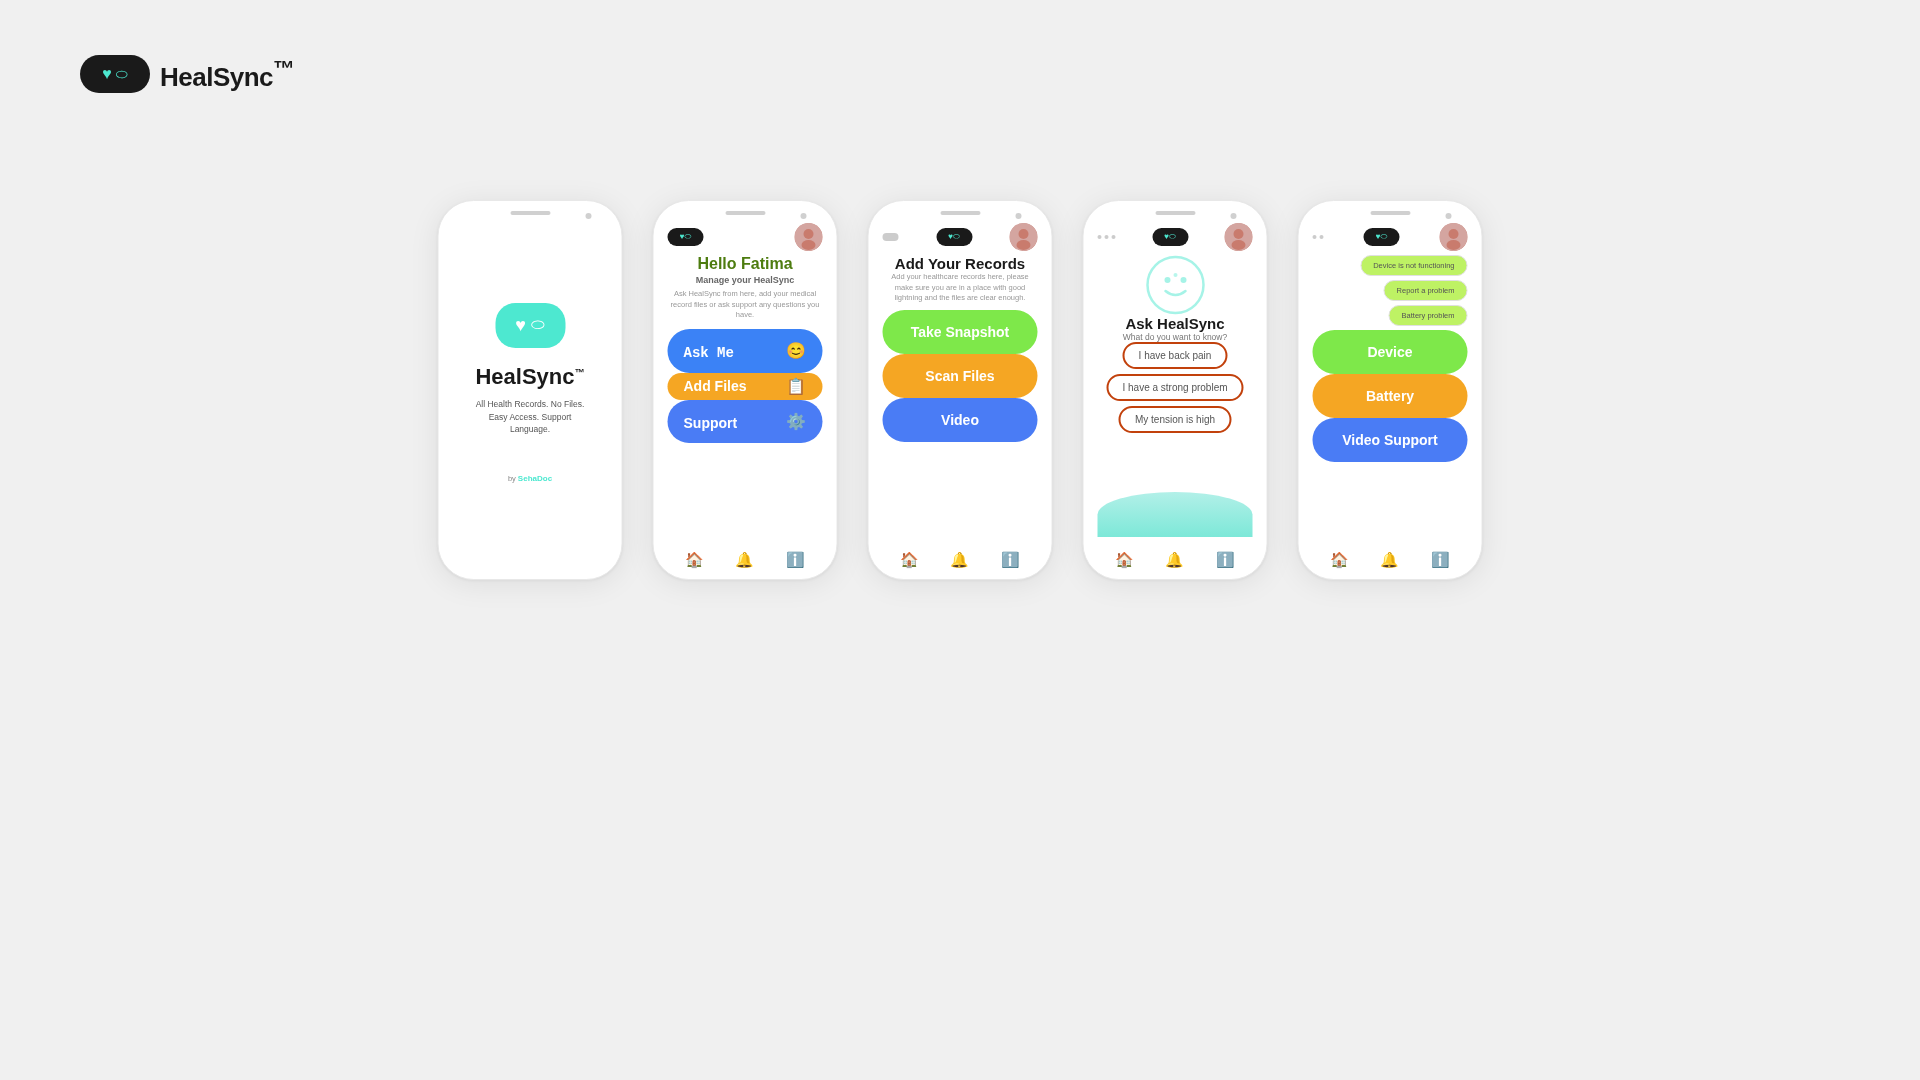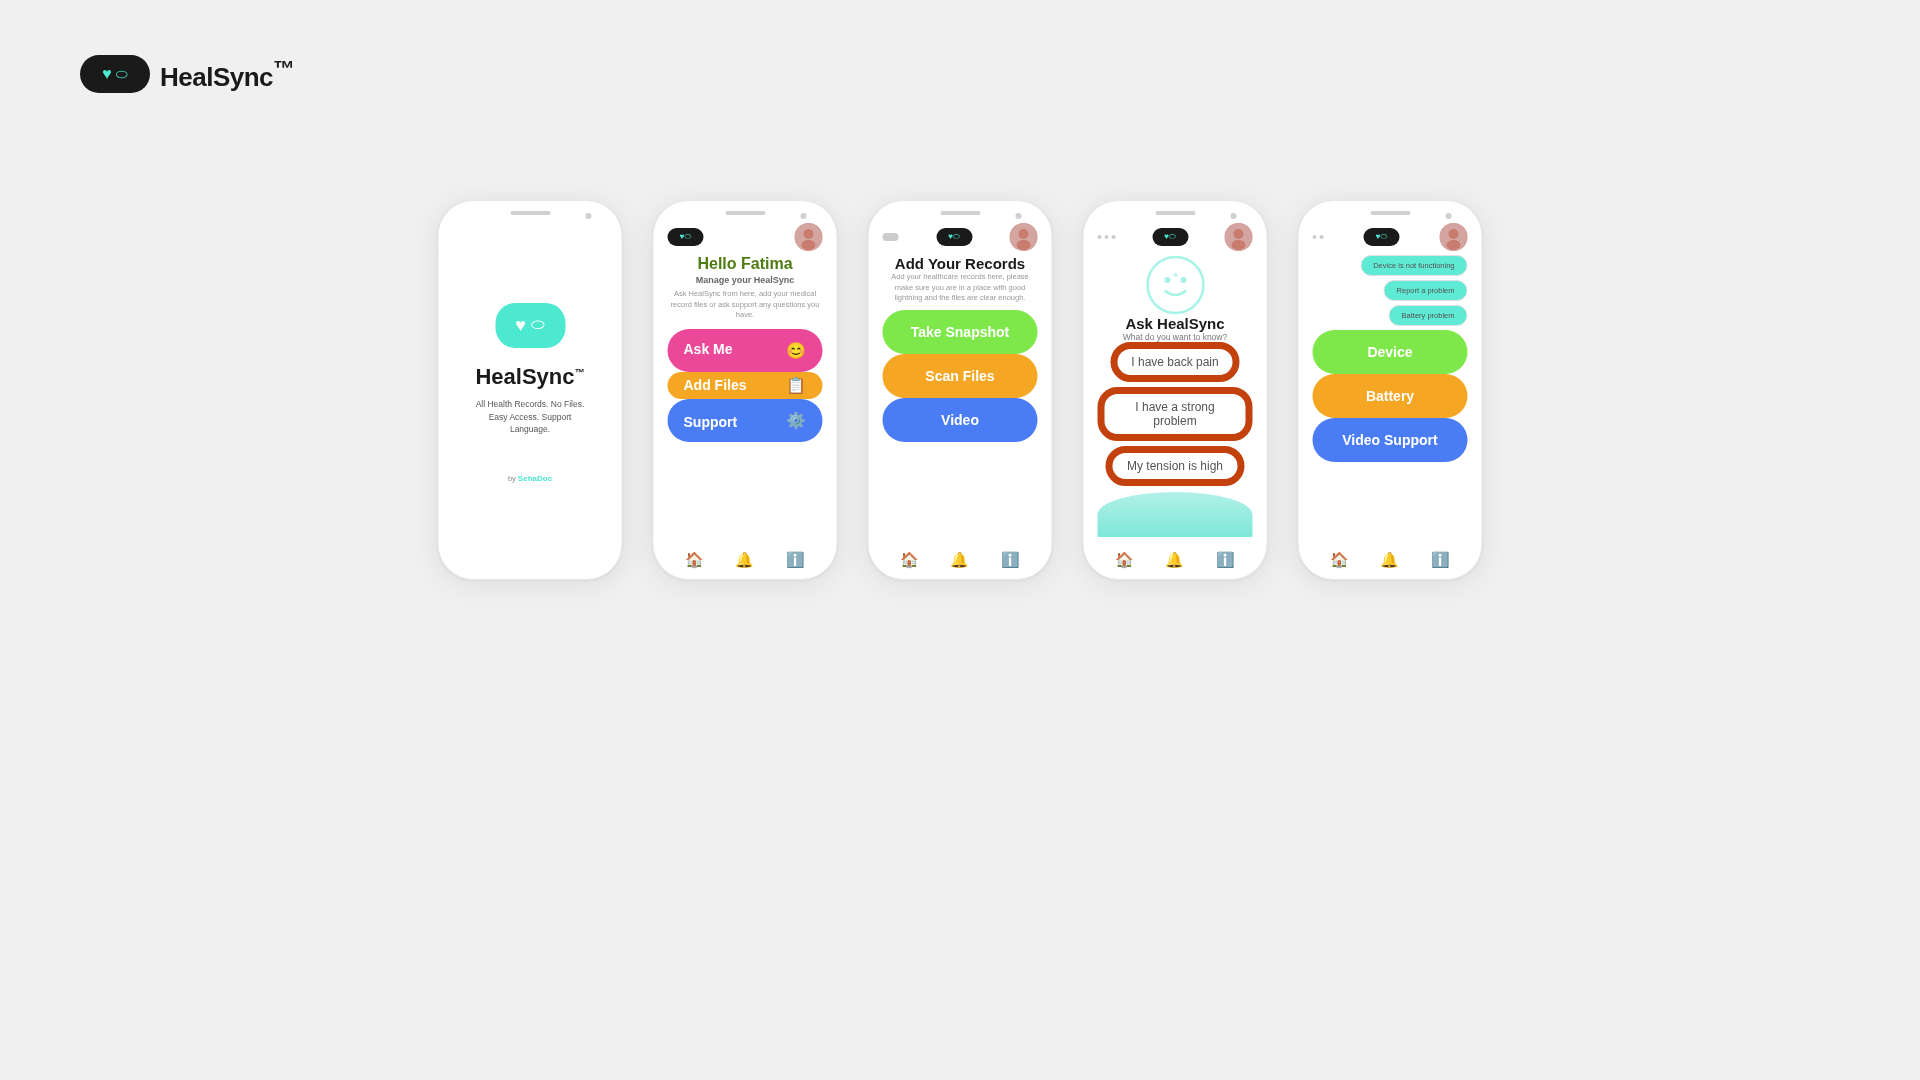--- a/index.html
+++ b/index.html
@@ -154,29 +154,30 @@
     }
     .phone2-desc {
       font-size: 7.5px;
       color: #999;
       text-align: center;
       line-height: 1.4;
     }
 
     
     .btn-green {
-      background: #ec4899;
+      background: #3b82f6;
       border-radius: 30px;
       width: 100%;
       padding: 12px 16px;
       display: flex;
-      align-items: flex-start;
+      align-items: flex-end;
       justify-content: space-between;
       cursor: pointer;
       border: none;
+      font-family: Liberation Mono, monospace;
     }
     .btn-orange {
       background: #f5a623;
       border-radius: 30px;
       width: 100%;
       padding: 4px 16px;
       display: flex;
       align-items: center;
       justify-content: space-between;
       cursor: pointer;
@@ -255,45 +256,45 @@
       color: #1a1a1a;
       text-align: center;
     }
     .ask-subtitle {
       font-size: 8.5px;
       color: #777;
       text-align: center;
     }
     .pill-btn {
       background: white;
-      border: 7px solid #c2410c;
+      border: 2px solid #c2410c;
       border-radius: 20px;
       padding: 6px 14px;
-      font-size: 12px;
+      font-size: 10px;
       color: #555;
       cursor: pointer;
       text-align: center;
     }
     .ask-pills {
       display: flex;
       flex-direction: column;
       gap: 5px;
       width: 100%;
       align-items: center;
     }
     .support-pills {
       display: flex;
       flex-direction: column;
       gap: 4px;
       width: 100%;
       align-items: flex-end;
       margin-bottom: 4px;
     }
     .support-pill {
-      background: #5eead4;
+      background: #bef264;
       border: 1px solid #e0e0e0;
       border-radius: 20px;
       padding: 5px 12px;
       font-size: 7.5px;
       color: #555;
       text-align: center;
     }
 
     
     .bottom-nav {

